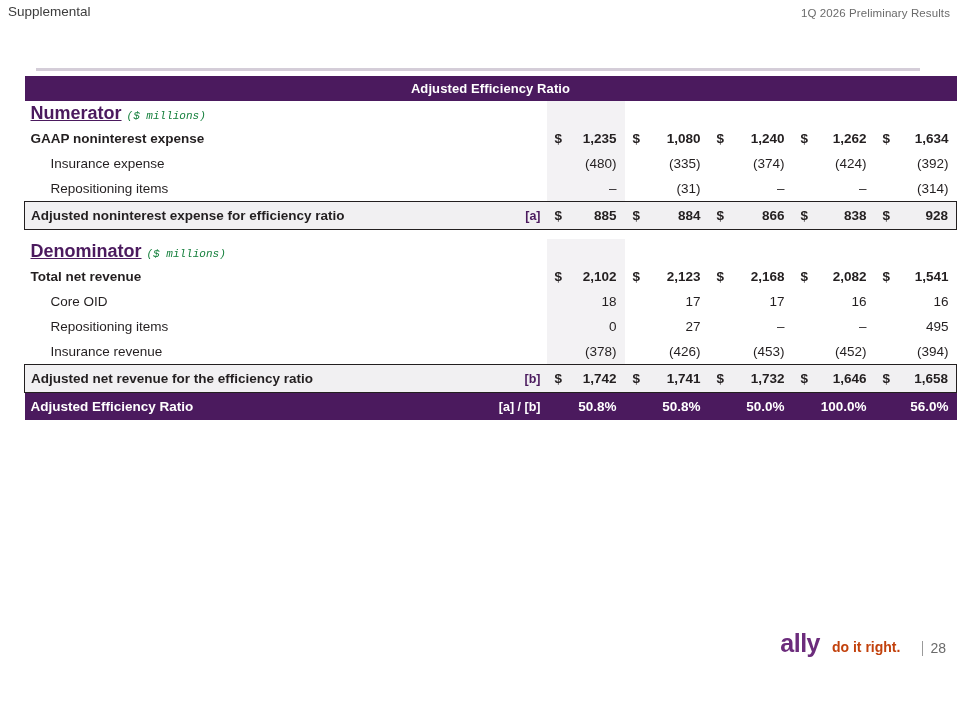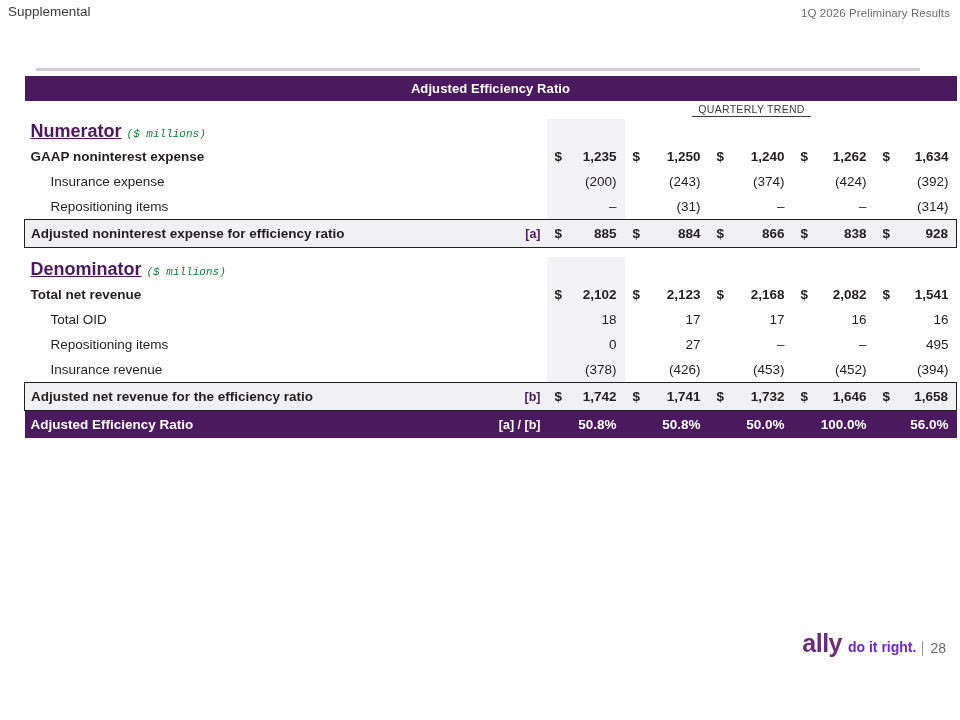--- a/index.html
+++ b/index.html
@@ -172,43 +172,43 @@
   .spacer td {
     height: 9px;
   }
   
   .footer {
     position: absolute;
     right: 14px;
     bottom: 8px;
     display: flex;
     align-items: flex-end;
-    gap: 6px;
+    gap: 12px;
   }
   .ally-logo {
     font-size: 25px;
     font-weight: bold;
     color: #6c2c7c;
     letter-spacing: -0.5px;
     line-height: 1;
   }
   .ally-tag {
     font-size: 14px;
     font-weight: bold;
-    color: #6d28d9;
+    color: #c2410c;
     line-height: 1;
     padding-bottom: 2px;
     margin-top: 45px;
   }
   .pagenum {
     font-size: 14px;
     color: #6b6b6b;
     border-left: 1px solid #9a9a9a;
     padding-left: 7px;
-    margin-left: 0;
+    margin-left: 10px;
     line-height: 1;
     padding-bottom: 1px;
   }
 </style>
 </head>
 <body>
 
 <div class="slide">
 
   <div class="supplemental">Supplemental</div>
@@ -223,51 +223,45 @@
         <col style="width:78px">
         <col style="width:84px">
         <col style="width:84px">
         <col style="width:82px">
         <col style="width:82px">
       </colgroup>
       <tbody>
         <tr>
           <td class="band" colspan="7">Adjusted Efficiency Ratio</td>
         </tr>
-        <tr>
-          <td colspan="2"></td>
-          <td class="qtrend" colspan="5">
-            <span class="qtrend-inner">QUARTERLY TREND</span>
-          </td>
-        </tr>
 
         <tr class="dataline">
           <td class="row-label" colspan="2">
             <span class="section-lbl">Numerator</span><span class="section-units">($ millions)</span>
           </td>
           <td class="col-current"></td>
             <td></td>
             <td></td>
             <td></td>
             <td></td>
         </tr>
 
         <tr class="dataline">
           <td class="row-label bold" colspan="2">GAAP noninterest expense</td>
           <td class="num bold col-current"><span class="dollar">$</span><span>1,235</span></td>
-          <td class="num bold"><span class="dollar">$</span><span>1,250</span></td>
+          <td class="num bold"><span class="dollar">$</span><span>1,080</span></td>
           <td class="num bold"><span class="dollar">$</span><span>1,240</span></td>
           <td class="num bold"><span class="dollar">$</span><span>1,262</span></td>
           <td class="num bold"><span class="dollar">$</span><span>1,634</span></td>
         </tr>
 
         <tr class="dataline">
           <td class="indent" colspan="2">Insurance expense</td>
-          <td class="num col-current">(200)</td>
-          <td class="num">(243)</td>
+          <td class="num col-current">(480)</td>
+          <td class="num">(335)</td>
           <td class="num">(374)</td>
           <td class="num">(424)</td>
           <td class="num">(392)</td>
         </tr>
 
         <tr class="dataline">
           <td class="indent" colspan="2">Repositioning items</td>
           <td class="num col-current">–</td>
           <td class="num">(31)</td>
           <td class="num">–</td>
@@ -303,21 +297,21 @@
         <tr class="dataline">
           <td class="row-label bold" colspan="2">Total net revenue</td>
           <td class="num bold col-current"><span class="dollar">$</span><span>2,102</span></td>
           <td class="num bold"><span class="dollar">$</span><span>2,123</span></td>
           <td class="num bold"><span class="dollar">$</span><span>2,168</span></td>
           <td class="num bold"><span class="dollar">$</span><span>2,082</span></td>
           <td class="num bold"><span class="dollar">$</span><span>1,541</span></td>
         </tr>
 
         <tr class="dataline">
-          <td class="indent" colspan="2">Total OID</td>
+          <td class="indent" colspan="2">Core OID</td>
           <td class="num col-current">18</td>
           <td class="num">17</td>
           <td class="num">17</td>
           <td class="num">16</td>
           <td class="num">16</td>
         </tr>
 
         <tr class="dataline">
           <td class="indent" colspan="2">Repositioning items</td>
           <td class="num col-current">0</td>

